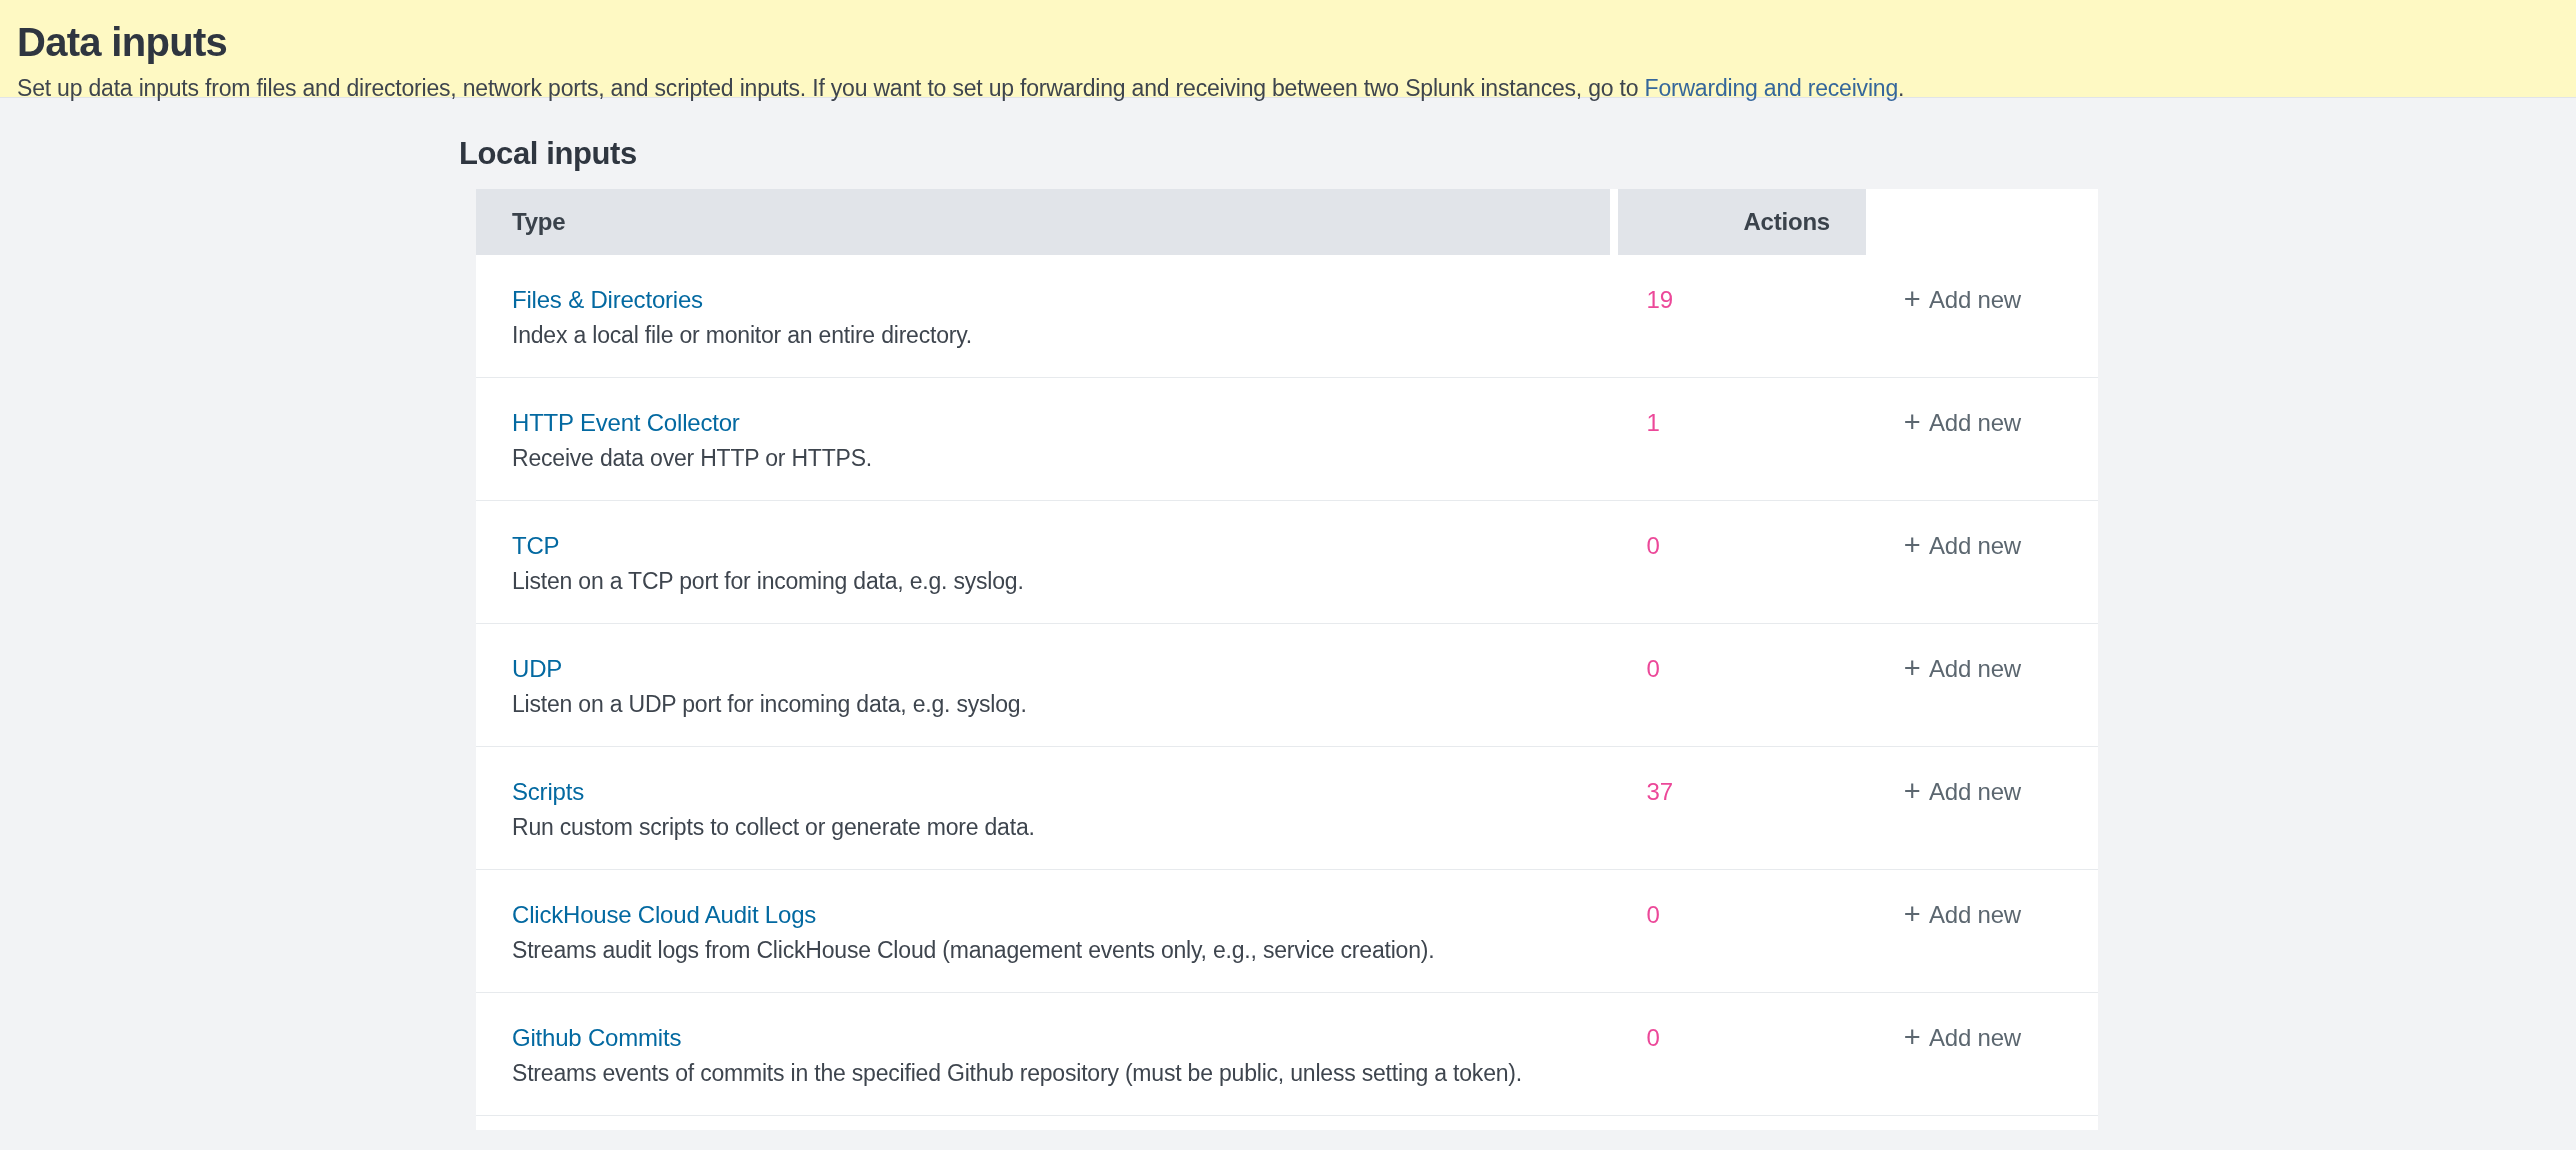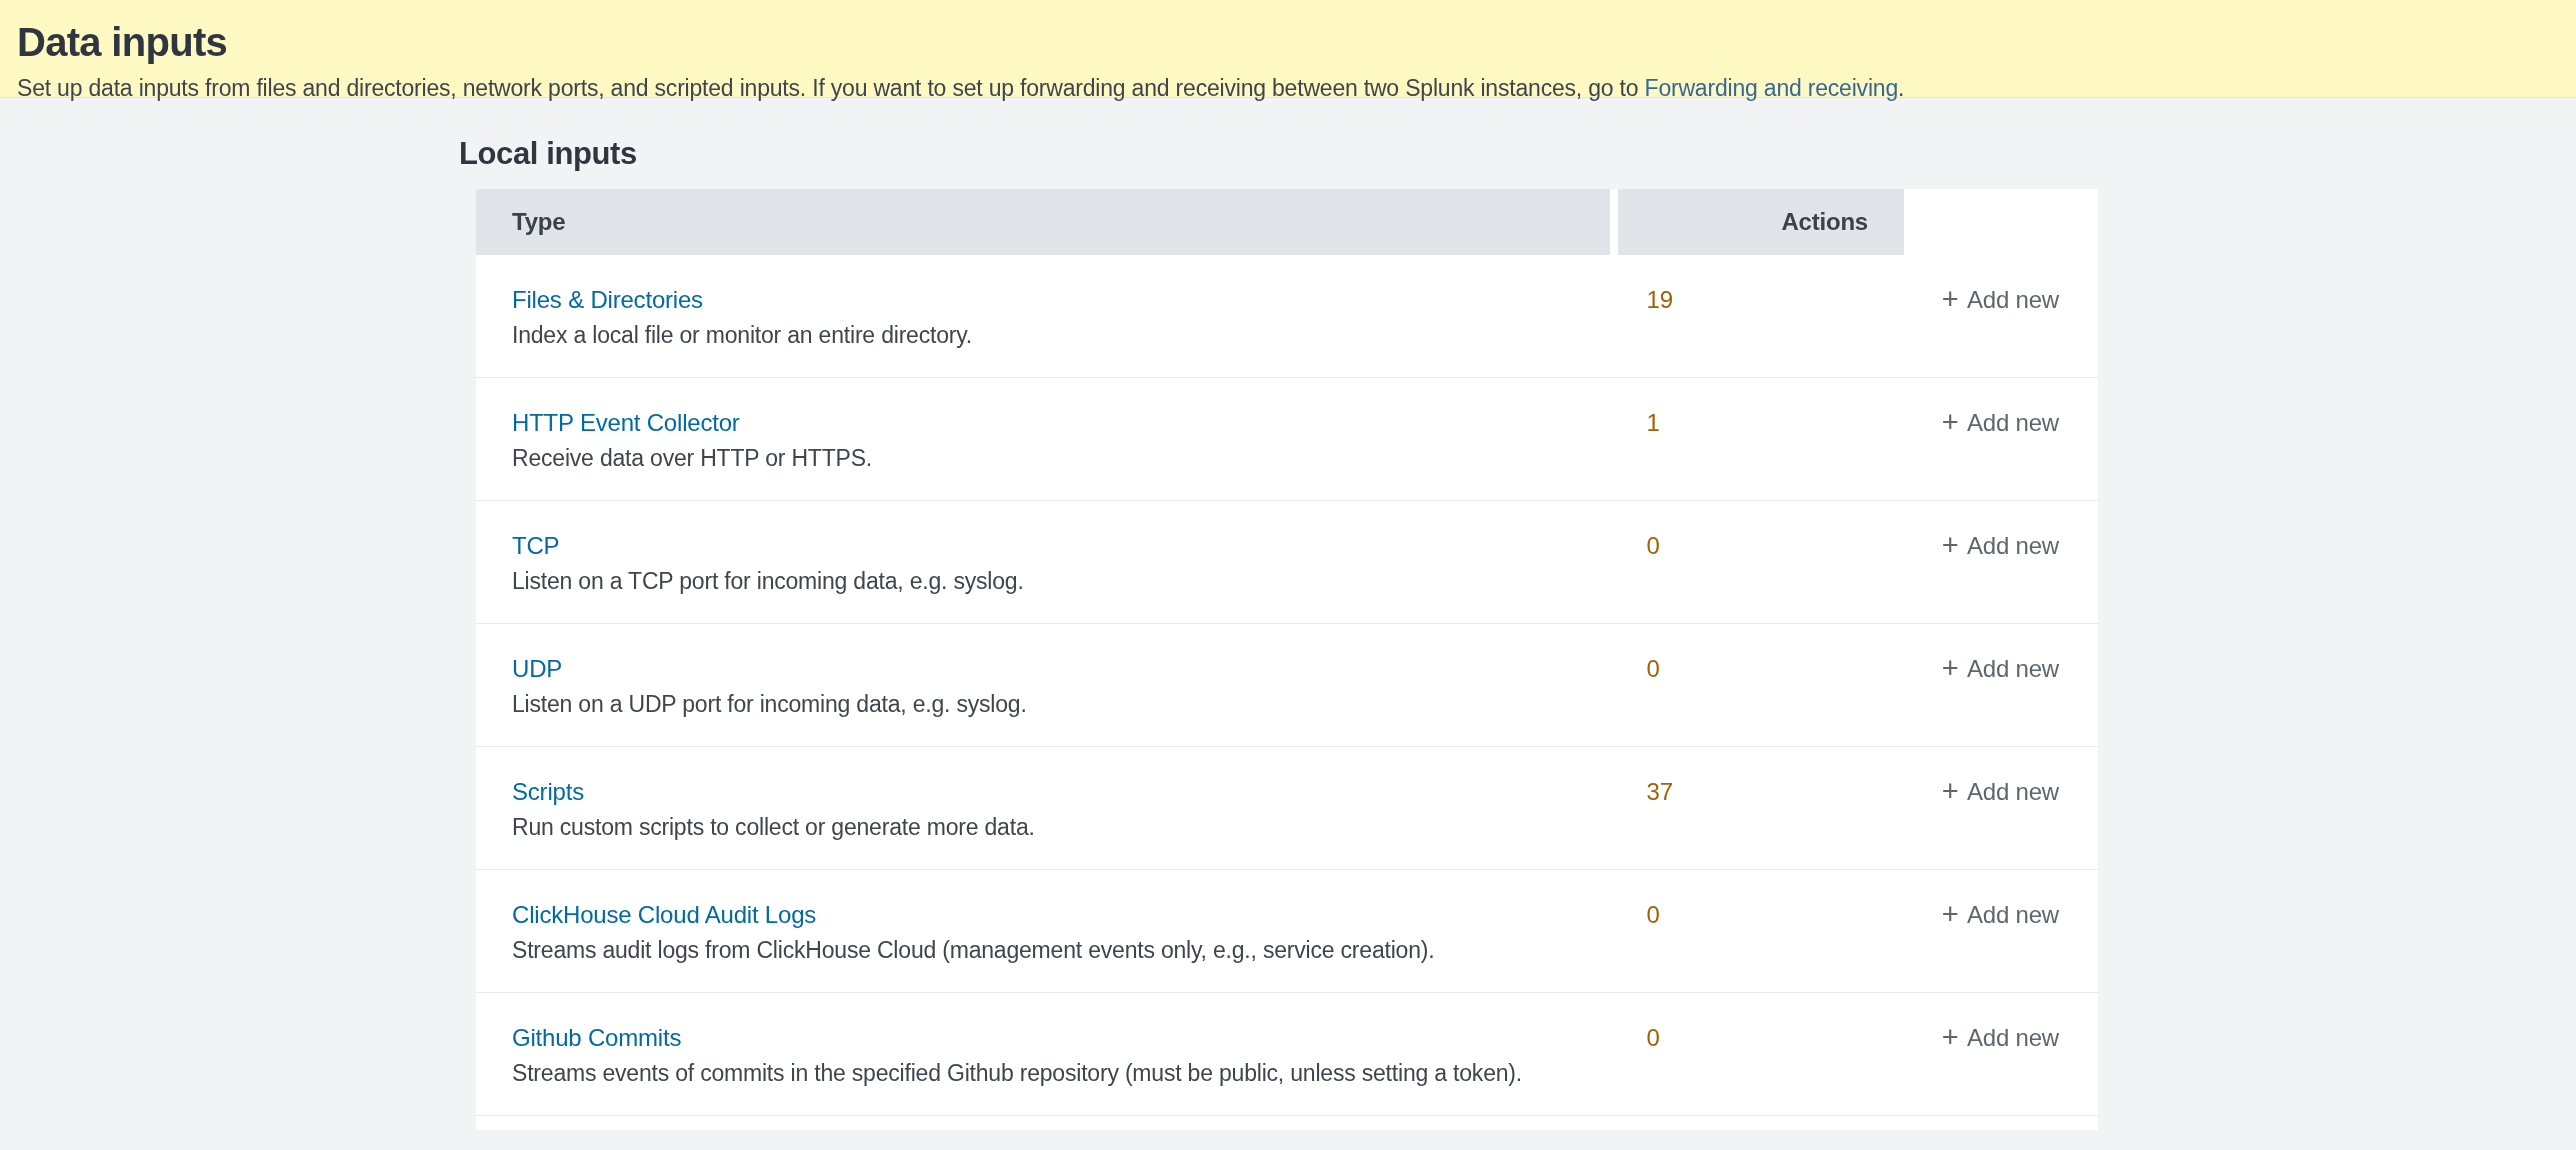--- a/index.html
+++ b/index.html
@@ -54,21 +54,21 @@
   .th {
     background: #e1e4e9;
     display: flex;
     align-items: center;
     font-size: 24px;
     font-weight: 700;
     color: #3a424b;
   }
   .col-type    { width: 1134px; }
   .col-inputs  { width: 194px; }
-  .col-actions { width: 286px; }
+  .col-actions { width: 248px; }
   .th.col-type    { padding-left: 36px; }
   .th.col-inputs  { padding-left: 33px; }
   .th.col-actions { justify-content: flex-end; padding-right: 36px; }
 
   .row {
     display: flex;
     gap: 3.5px;
     height: 123px;
     padding-top: 28.5px;
     background: #ffffff;
@@ -85,21 +85,21 @@
   .type-desc {
     margin-top: 5.2px;
     font-size: 23px;
     line-height: 31px;
     color: #3e454e;
   }
   .cell.col-inputs {
     padding-left: 33px;
     font-size: 24px;
     line-height: 31px;
-    color: #a16207;
+    color: #ec4899;
   }
   .cell.col-actions {
     display: flex;
     justify-content: flex-end;
     align-items: flex-start;
     padding-right: 38px;
   }
   .add-new {
     display: flex;
     align-items: center;

